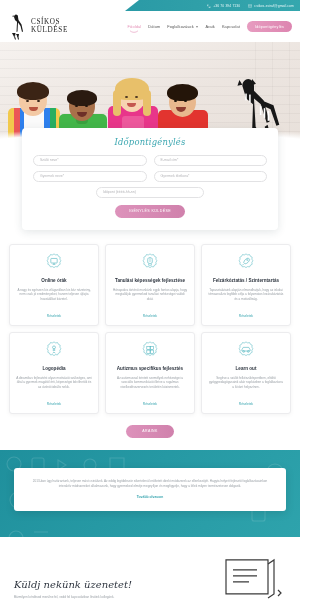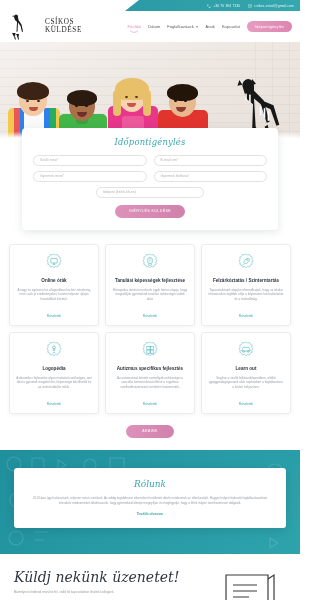--- a/index.html
+++ b/index.html
@@ -19,21 +19,21 @@
     background: linear-gradient(90deg, #2a9aa6 0%, #2f9fa8 40%, #35a7ae 100%);
     display: flex; align-items: center; justify-content: flex-end;
     padding-right: 6px; gap: 8px;
     clip-path: polygon(14px 0, 100% 0, 100% 100%, 0 100%);
   }
   .topbar-item { display: flex; align-items: center; gap: 2px; color: #e6f6f7; font-size: 3.4px; letter-spacing: .1px; white-space: nowrap; }
   .topbar-ic { width: 4px; height: 4px; display: block; }
 
   
   .header { height: 31px; background: #fff; display: flex; align-items: center; padding: 0 8px; position: relative; z-index: 6; }
-  .brand { display: flex; align-items: center; gap: 17px; }
+  .brand { display: flex; align-items: center; gap: 3px; }
   .brand-mark { width: 20px; height: 26px; position: relative; flex: none; }
   .brand-text { line-height: 1.02; }
   .brand-l1, .brand-l2 { font-family: "Liberation Serif", serif; font-size: 7.2px; letter-spacing: .6px; color: #1f1f1f; font-weight: 400; display: block; }
 
   .nav { margin-left: auto; display: flex; align-items: center; gap: 7px; }
   .nav-link { font-size: 3.9px; color: #555; letter-spacing: .12px; position: relative; white-space: nowrap; cursor: pointer; }
   .nav-link.active { color: #e48fb6; }
   .nav-underline { position: absolute; left: 50%; transform: translateX(-50%); bottom: -4px; width: 9px; height: 3px; }
   .caret { display: inline-block; width: 0; height: 0; border-left: 1.6px solid transparent; border-right: 1.6px solid transparent; border-top: 2px solid #888; margin-left: 1.5px; vertical-align: middle; }
   .nav-cta {
@@ -117,21 +117,21 @@
     position: relative; background: #fff; border-radius: 3px; padding: 11px 13px 12px; text-align: center;
     box-shadow: 0 2px 10px rgba(0,0,0,.12);
   }
   .about-title { font-family: "DejaVu Serif", serif; font-style: italic; color: #3aa6b0; font-size: 9px; margin-bottom: 7px; }
   .about-body { font-size: 3.1px; color: #9aa0a6; line-height: 1.65; margin-bottom: 6px; }
   .about-link { font-size: 3.4px; color: #3aa6b0; font-weight: bold; cursor: pointer; }
 
   
   .contact { position: relative; background: #fff; padding: 15px 14px 10px; display: flex; gap: 8px; }
   .contact-left { flex: 1; }
-  .contact-title { font-family: "DejaVu Serif", serif; font-style: italic; font-size: 14px; color: #2f3640; margin-bottom: 5px; }
+  .contact-title { font-family: "DejaVu Serif", serif; font-style: italic; font-size: 10px; color: #2f3640; margin-bottom: 5px; margin-top: 27px; }
   .contact-body { font-size: 3.1px; color: #9aa0a6; line-height: 1.6; }
   .contact-art { width: 66px; flex: none; }
 </style>
 </head>
 <body>
 
 <div class="page">
 
   <div class="topbar-wrap">
     <div class="topbar">
@@ -388,21 +388,20 @@
         <path d="M36 44l10 6-10 6z"></path>
           <rect x="60" y="44" width="12" height="12" rx="6"></rect>
         <circle cx="16" cy="88" r="7"></circle>
           <path d="M34 82h14M34 90h10"></path>
         <circle cx="275" cy="22" r="8"></circle>
           <rect x="252" y="58" width="13" height="13" rx="2"></rect>
         <path d="M270 88l8 5-8 5z"></path>
       </g>
     </svg>
     <div class="about-card">
-      <div class="about-title">Rólunk</div>
       <div class="about-body">2013-ban úgy határoztunk, teljesen mást csinálunk. Az eddig legtöbbször sikertelenül erőltetett direkt módszerek az ellenkezőjét. Hagyta helyett fejlesztő foglalkozásainkon interaktív módszereket alkalmazunk, hogy gyermeked elméje megnyíljon és megfigyelje, hogy a lélek milyen természetesen dolgozik.</div>
       <div class="about-link">Tovább olvasom</div>
     </div>
   </div>
 
   <div class="contact">
     <div class="contact-left">
       <div class="contact-title">Küldj nekünk üzenetet!</div>
       <div class="contact-body">Bármilyen kérdésed merülne fel, vedd fel kapcsolatban lévőink kollegánk.</div>
     </div>

